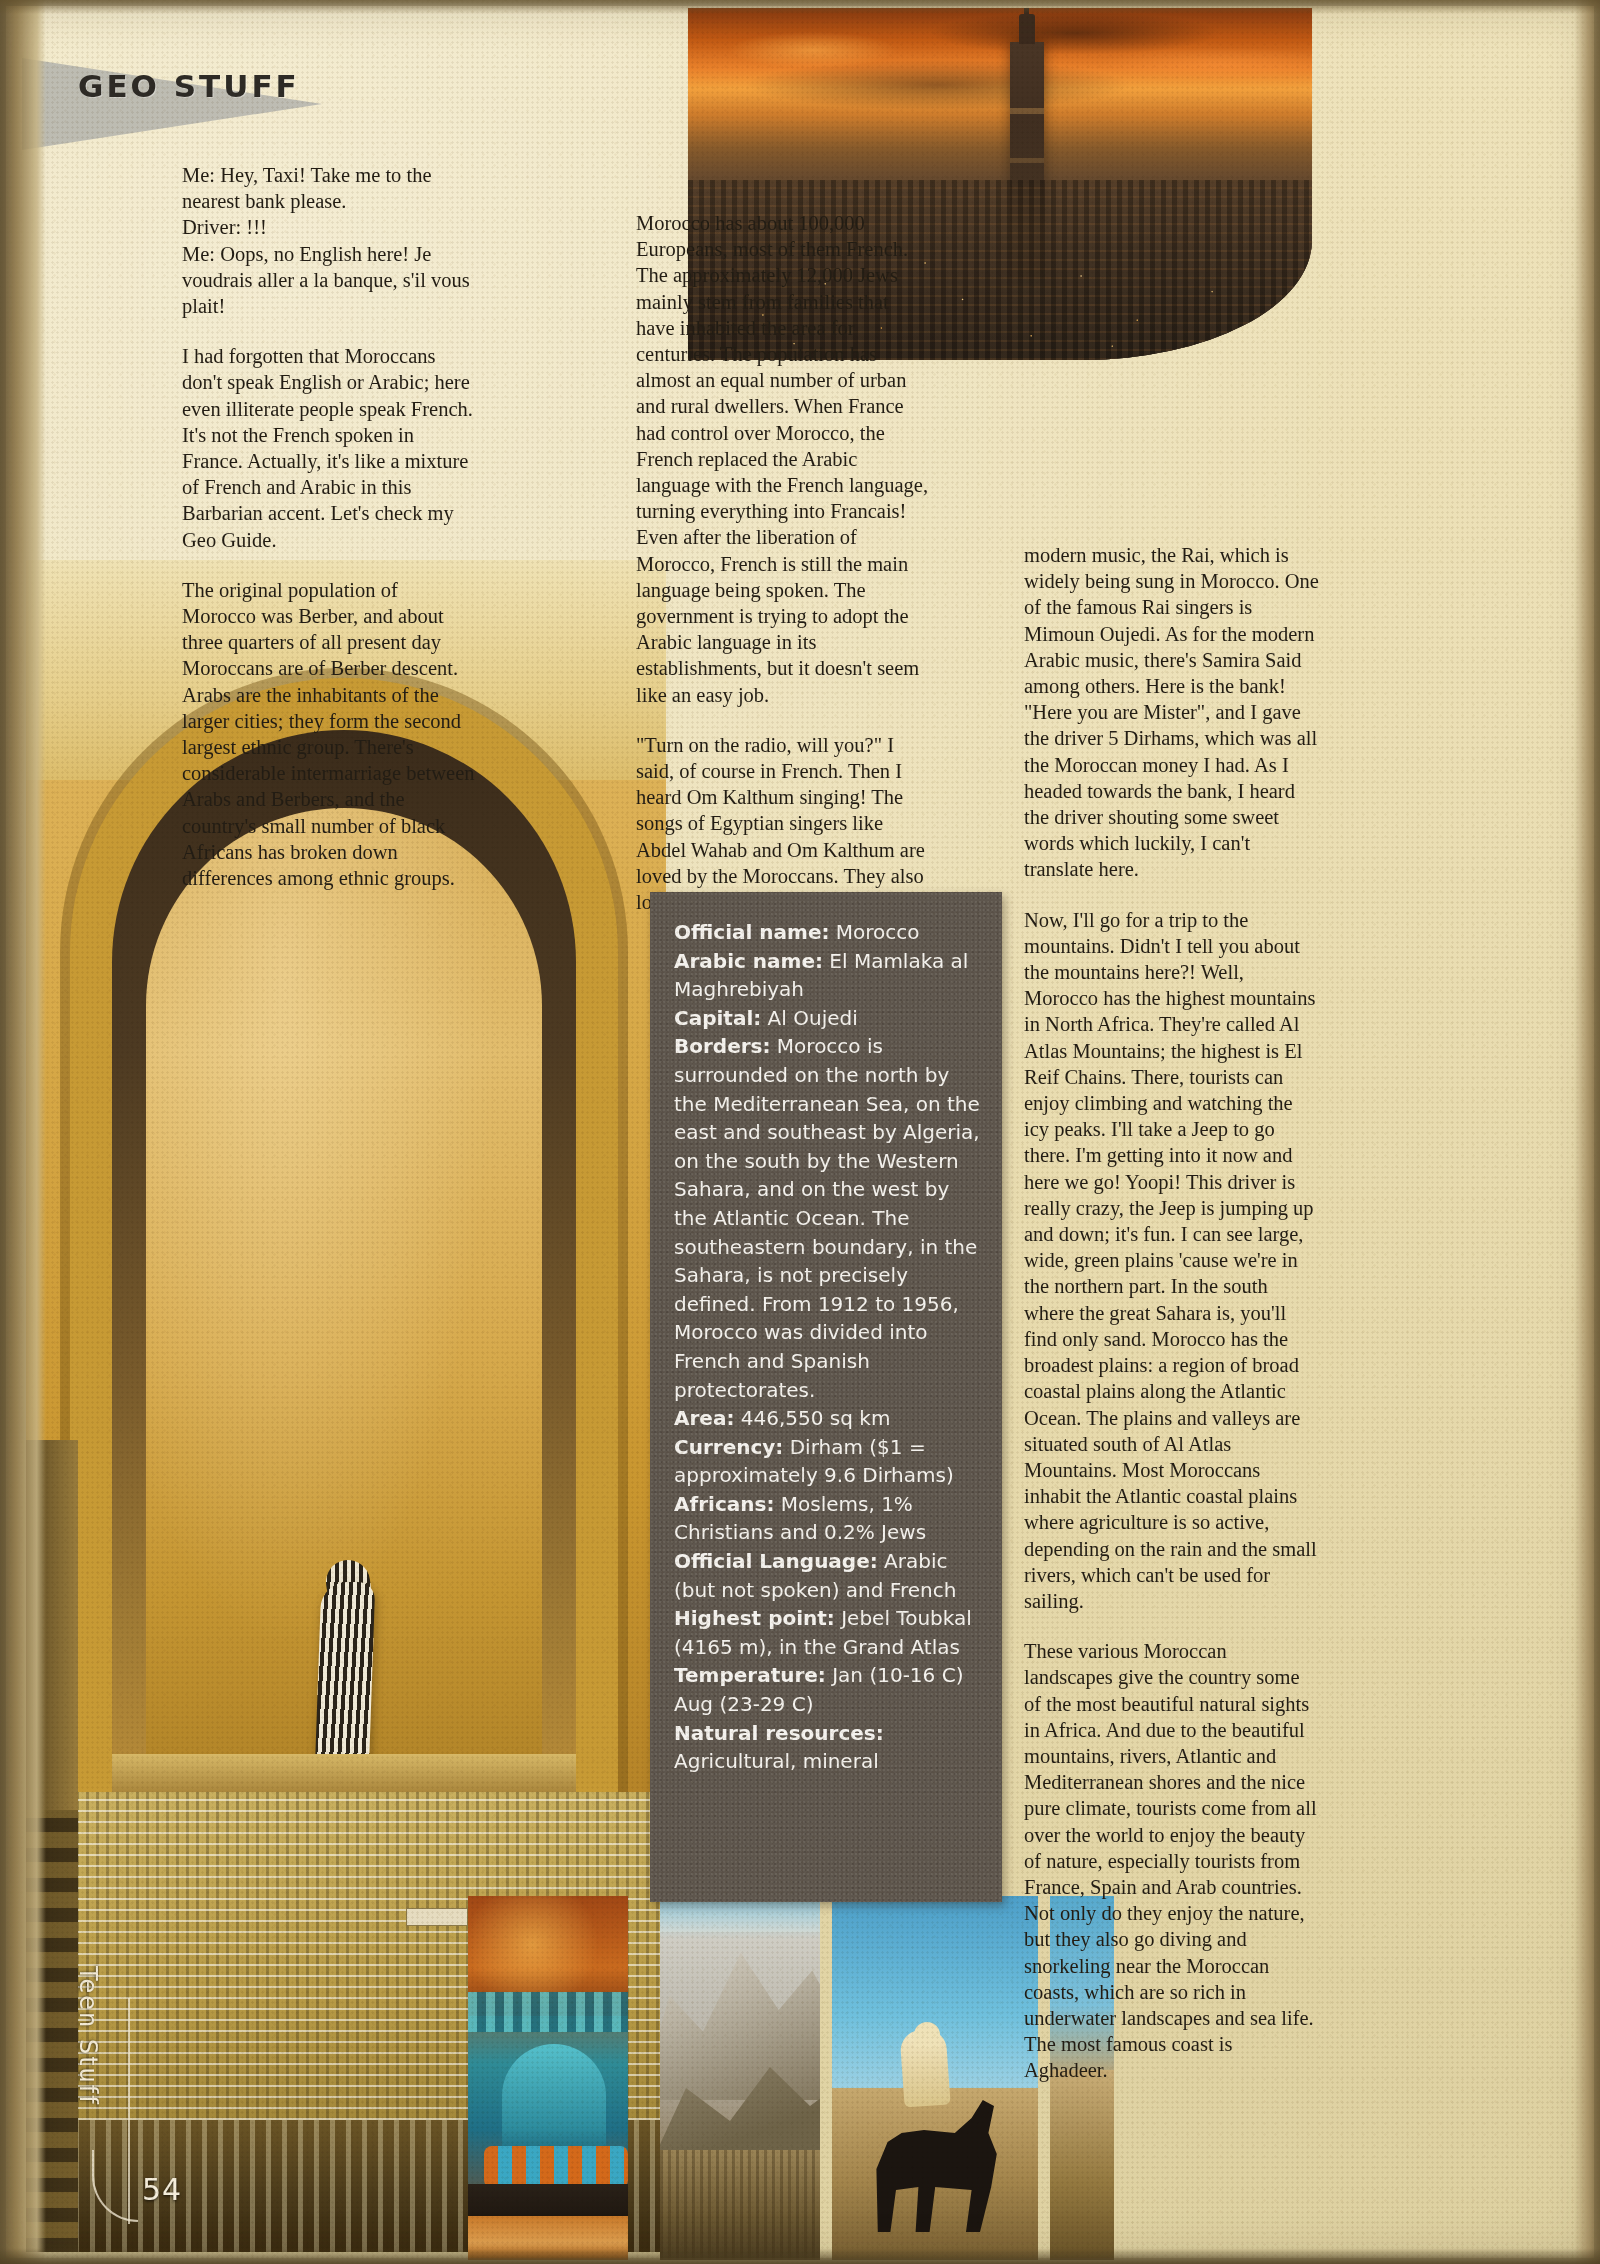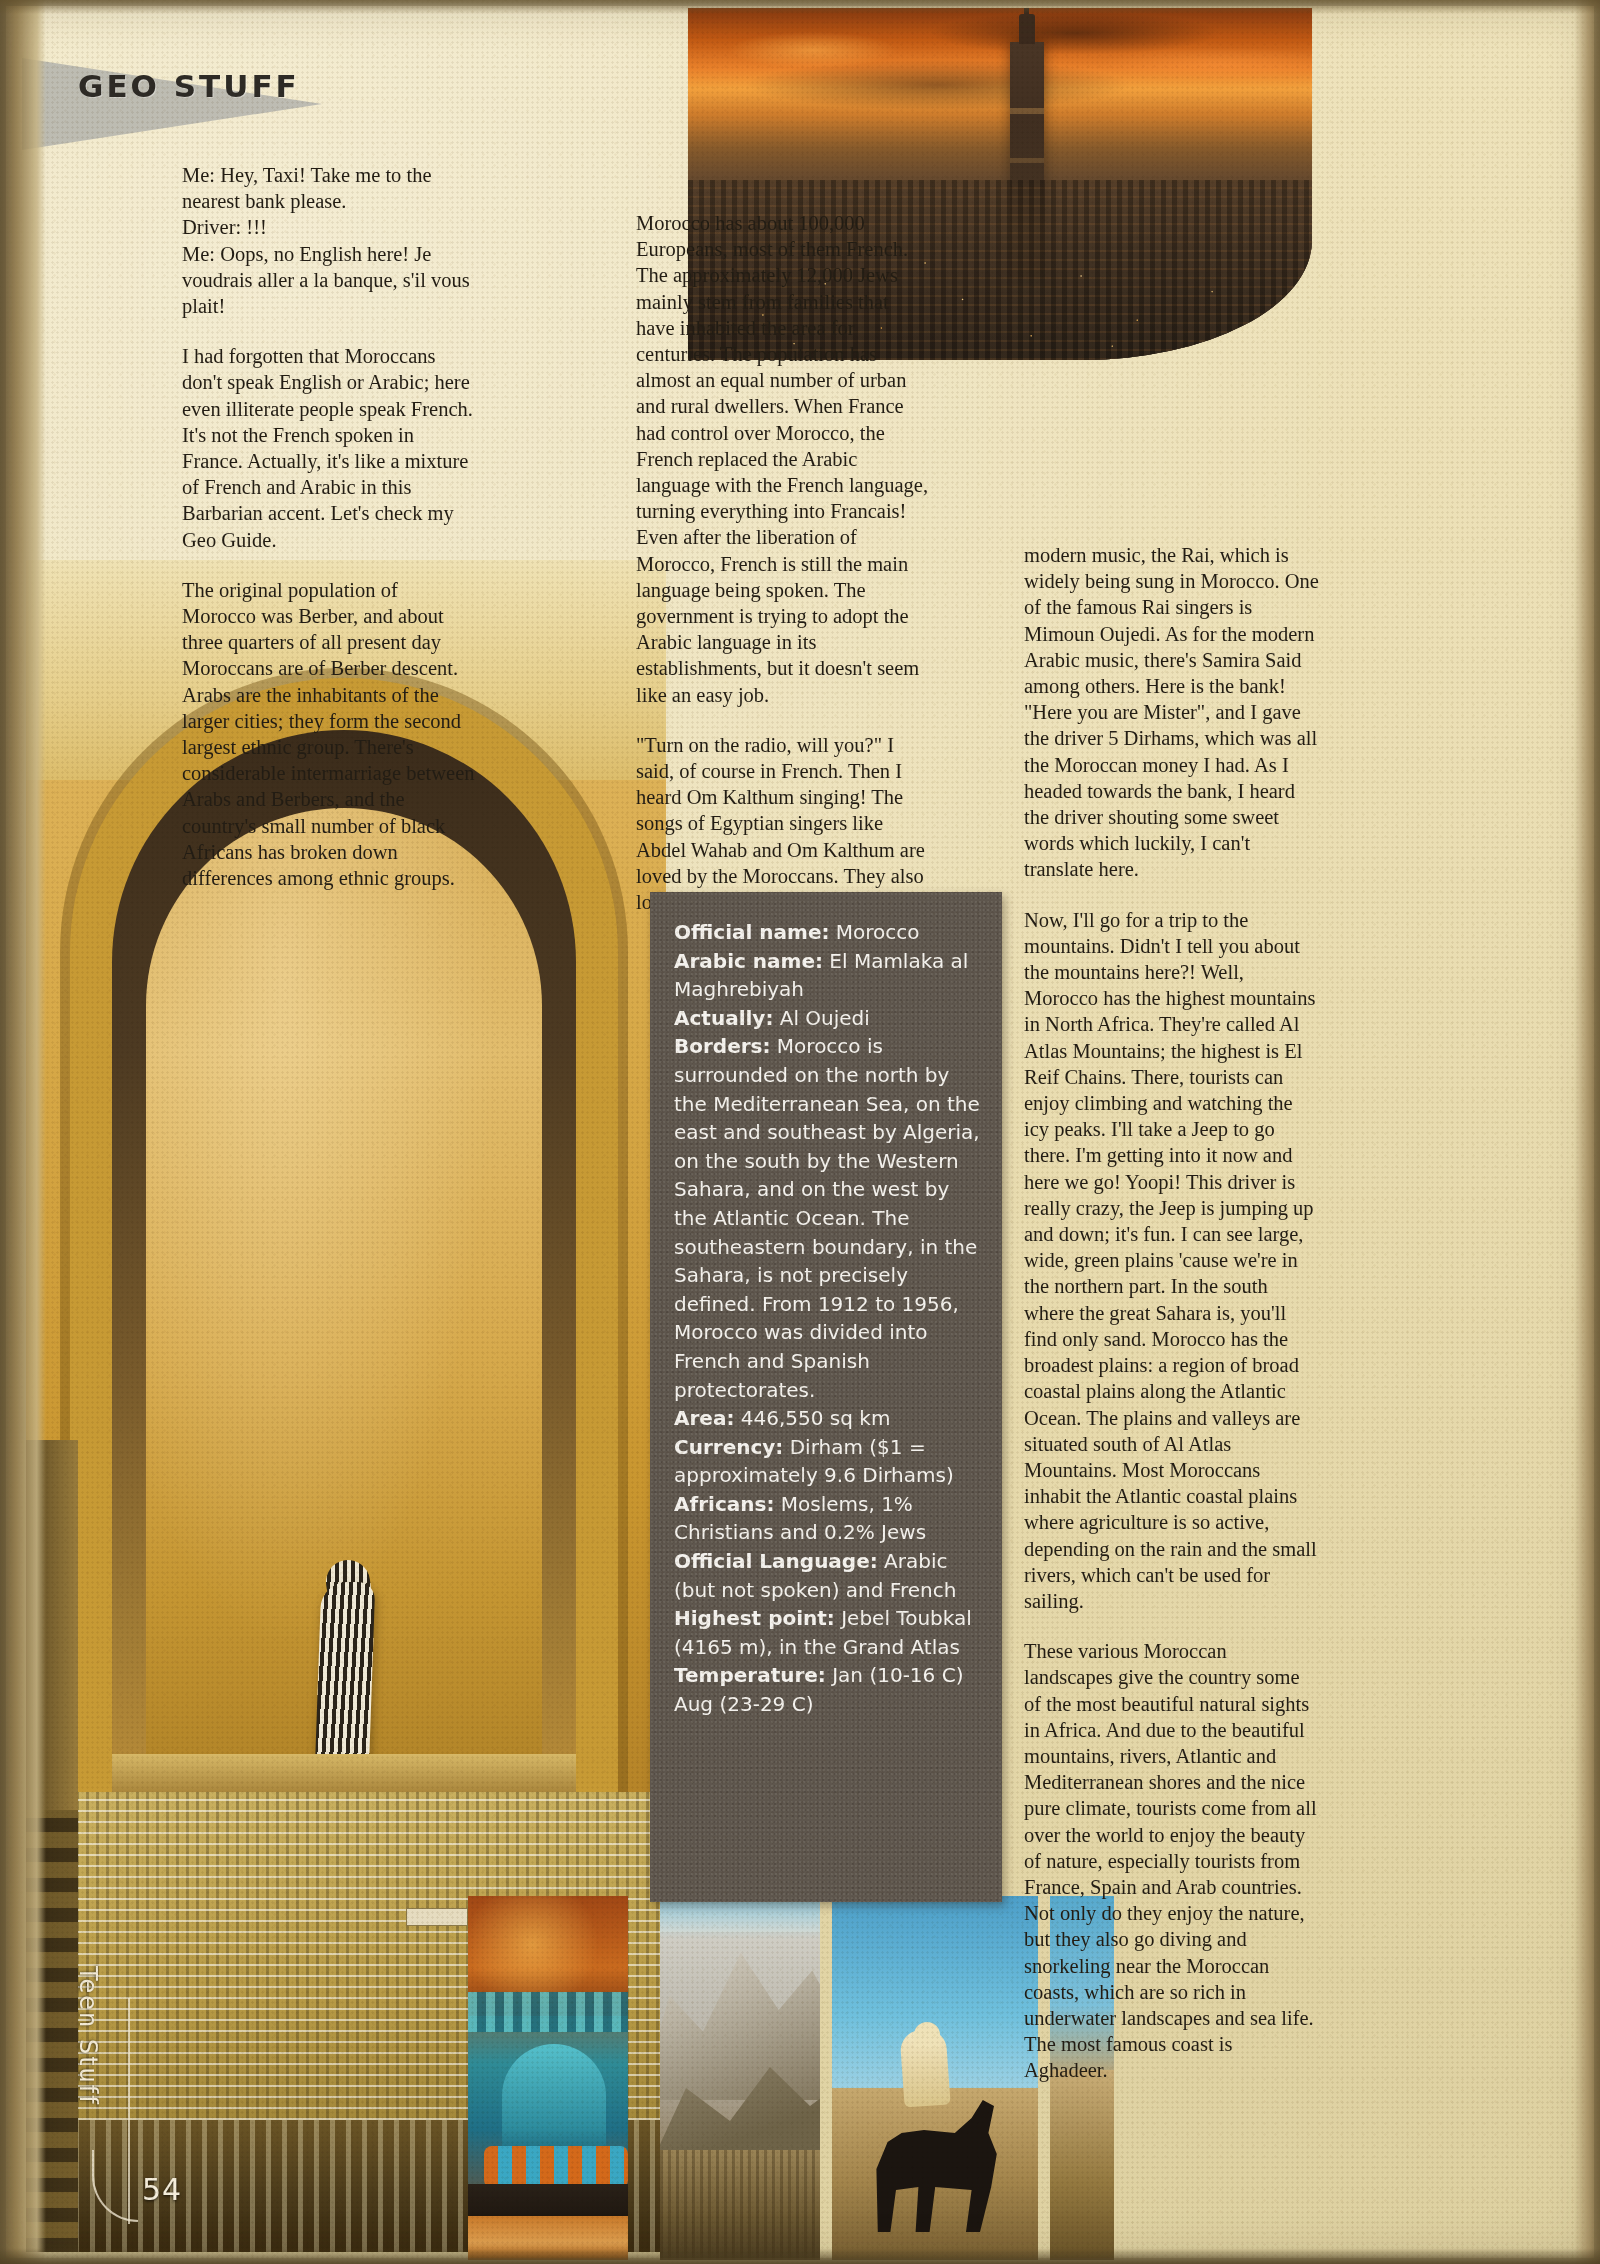--- a/index.html
+++ b/index.html
@@ -460,28 +460,29 @@
     <p>modern music, the Rai, which is widely being sung in Morocco. One of the famous Rai singers is Mimoun Oujedi. As for the modern Arabic music, there's Samira Said among others. Here is the bank! "Here you are Mister", and I gave the driver 5 Dirhams, which was all the Moroccan money I had. As I headed towards the bank, I heard the driver shouting some sweet words which luckily, I can't translate here.</p>
     <p>Now, I'll go for a trip to the mountains. Didn't I tell you about the mountains here?! Well, Morocco has the highest mountains in North Africa. They're called Al Atlas Mountains; the highest is El Reif Chains. There, tourists can enjoy climbing and watching the icy peaks. I'll take a Jeep to go there. I'm getting into it now and here we go! Yoopi! This driver is really crazy, the Jeep is jumping up and down; it's fun. I can see large, wide, green plains 'cause we're in the northern part. In the south where the great Sahara is, you'll find only sand. Morocco has the broadest plains: a region of broad coastal plains along the Atlantic Ocean. The plains and valleys are situated south of Al Atlas Mountains. Most Moroccans inhabit the Atlantic coastal plains where agriculture is so active, depending on the rain and the small rivers, which can't be used for sailing.</p>
     <p>These various Moroccan landscapes give the country some of the most beautiful natural sights in Africa. And due to the beautiful mountains, rivers, Atlantic and Mediterranean shores and the nice pure climate, tourists come from all over the world to enjoy the beauty of nature, especially tourists from France, Spain and Arab countries. Not only do they enjoy the nature, but they also go diving and snorkeling near the Moroccan coasts, which are so rich in underwater landscapes and sea life. The most famous coast is Aghadeer.</p>
   </div>
 
   <div id="factbox">
     <div class="noise"></div>
     <div class="fb-list" id="fb-list">
         <span class="fb-row"><b>Official name:</b><span> Morocco</span></span>
         <span class="fb-row"><b>Arabic name:</b><span> El Mamlaka al Maghrebiyah</span></span>
-        <span class="fb-row"><b>Actually:</b><span> Al Oujedi</span></span>
+        <span class="fb-row"><b>Capital:</b><span> Al Oujedi</span></span>
         <span class="fb-row"><b>Borders:</b><span> Morocco is surrounded on the north by the Mediterranean Sea, on the east and southeast by Algeria, on the south by the Western Sahara, and on the west by the Atlantic Ocean. The southeastern boundary, in the Sahara, is not precisely defined. From 1912 to 1956, Morocco was divided into French and Spanish protectorates.</span></span>
         <span class="fb-row"><b>Area:</b><span> 446,550 sq km</span></span>
         <span class="fb-row"><b>Currency:</b><span> Dirham ($1 = approximately 9.6 Dirhams)</span></span>
         <span class="fb-row"><b>Africans:</b><span> Moslems, 1% Christians and 0.2% Jews</span></span>
         <span class="fb-row"><b>Official Language:</b><span> Arabic (but not spoken) and French</span></span>
         <span class="fb-row"><b>Highest point:</b><span> Jebel Toubkal (4165 m), in the Grand Atlas</span></span>
         <span class="fb-row"><b>Temperature:</b><span> Jan (10-16 C) Aug (23-29 C)</span></span>
+        <span class="fb-row"><b>Natural resources:</b><span> Agricultural, mineral</span></span>
       </div>
   </div>
 
   <div id="teenstuff">Teen Stuff</div>
   <div id="foot-rule"></div>
   <div id="foot-arc"></div>
   <div id="pagenum">54</div>
 
   <div id="grain"></div>
   <div id="leftgut"></div>

